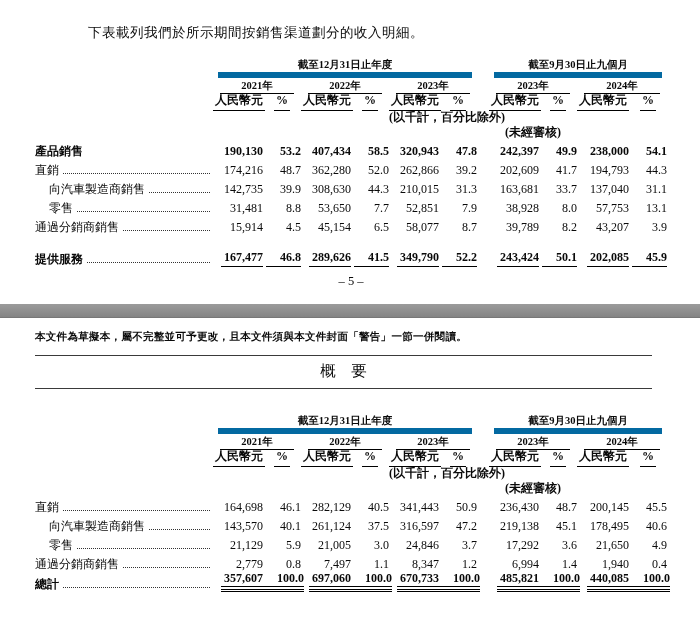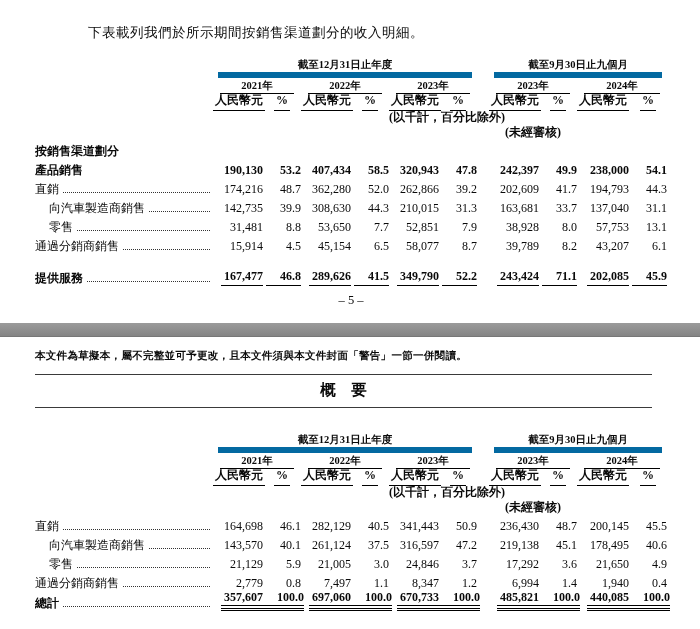--- a/index.html
+++ b/index.html
@@ -50,21 +50,21 @@
   .u2i{display:inline-block;border-bottom:1px solid #000;padding:0 0 0 3px;}
   .pw{padding-left:14px;}
   .pageno{text-align:center;font-size:12.5px;margin-top:7px;}
   
   .divider{width:700px;height:13px;margin-top:15px;background:linear-gradient(#9b9b9b,#848484);border-bottom:1px solid #777;}
   .disclaimer{margin:0;font-size:10.5px;font-weight:bold;letter-spacing:0.3px;}
   .heading-block{
     margin-top:11px;border-top:1px solid #3a3a3a;border-bottom:1px solid #3a3a3a;
     text-align:center;padding:5px 0 6px;
   }
-  .heading-block span{font-size:15.5px;font-weight:bold;}
+  .heading-block span{font-size:15.5px;font-weight:normal;}
   table.fin.second{margin-top:26px;}
 </style>
 </head>
 <body>
 
 <div class="sheet">
   <p class="intro">下表載列我們於所示期間按銷售渠道劃分的收入明細。</p>
   <table class="fin">
       <colgroup>
         <col style="width: 178px;">
@@ -133,23 +133,20 @@
         </tr>
         <tr class="hr5">
           <td></td>
           <td colspan="6"></td>
           <td class="gap"></td>
           <td class="note" colspan="2">(未經審核)</td>
           <td colspan="2"></td>
         </tr>
       </thead>
       <tbody>
-        <tr class="drow">
-          <td class="lblcell" colspan="12"><span class="txt bold">按銷售渠道劃分</span></td>
-        </tr>
         <tr class="drow bold">
           <td class="lblcell">
             <div class="lab">
               <span class="txt">產品銷售</span>
             </div>
           </td>
           <td class="val">190,130</td>
           <td class="val">53.2</td>
           <td class="val">407,434</td>
           <td class="val">58.5</td>
@@ -228,41 +225,41 @@
           <td class="val">15,914</td>
           <td class="val">4.5</td>
           <td class="val">45,154</td>
           <td class="val">6.5</td>
           <td class="val">58,077</td>
           <td class="val">8.7</td>
           <td class="gap"></td>
           <td class="val">39,789</td>
           <td class="val">8.2</td>
           <td class="val">43,207</td>
-          <td class="val">6.1</td>
+          <td class="val">3.9</td>
         </tr>
         <tr class="spacer">
           <td colspan="12"></td>
         </tr>
         <tr class="drow bold">
           <td class="lblcell">
             <div class="lab">
               <span class="txt">提供服務</span>
               <span class="leader"></span>
             </div>
           </td>
           <td class="val"><span class="u1">167,477</span></td>
           <td class="val"><span class="u1 pw">46.8</span></td>
           <td class="val"><span class="u1">289,626</span></td>
           <td class="val"><span class="u1 pw">41.5</span></td>
           <td class="val"><span class="u1">349,790</span></td>
           <td class="val"><span class="u1 pw">52.2</span></td>
           <td class="gap"></td>
           <td class="val"><span class="u1">243,424</span></td>
-          <td class="val"><span class="u1 pw">71.1</span></td>
+          <td class="val"><span class="u1 pw">50.1</span></td>
           <td class="val"><span class="u1">202,085</span></td>
           <td class="val"><span class="u1 pw">45.9</span></td>
         </tr>
       </tbody>
     </table>
   <div class="pageno">– 5 –</div>
 </div>
 
 <div class="divider"></div>
 

